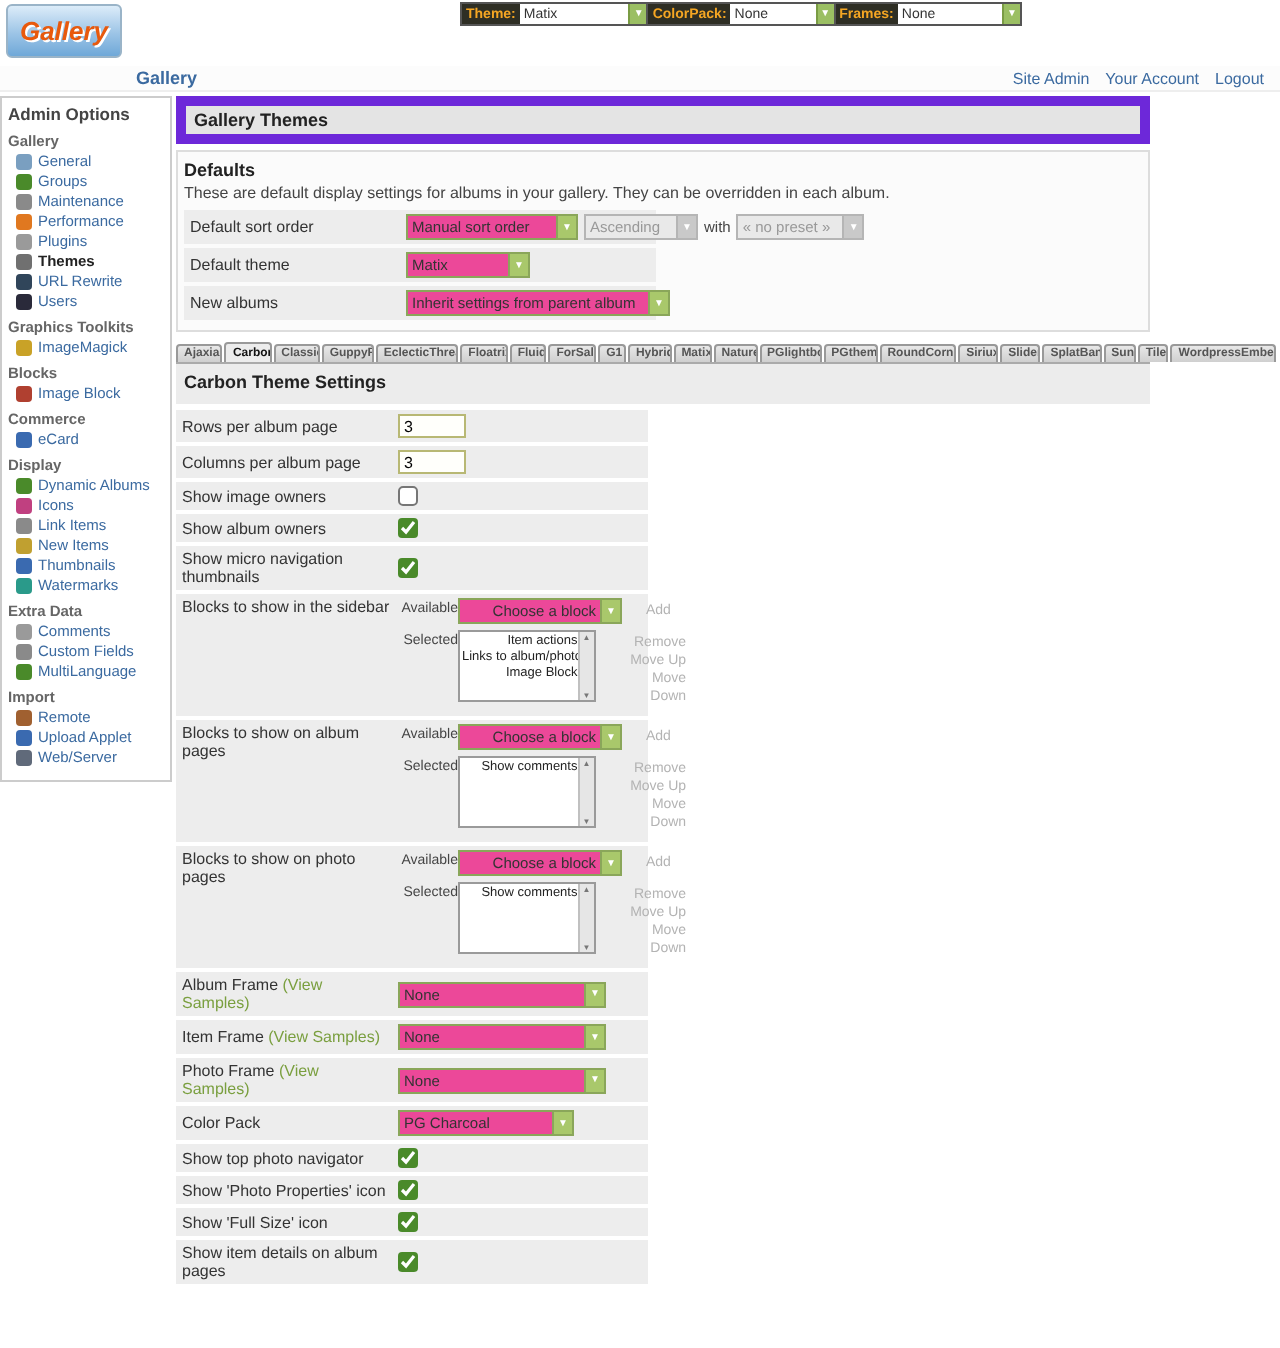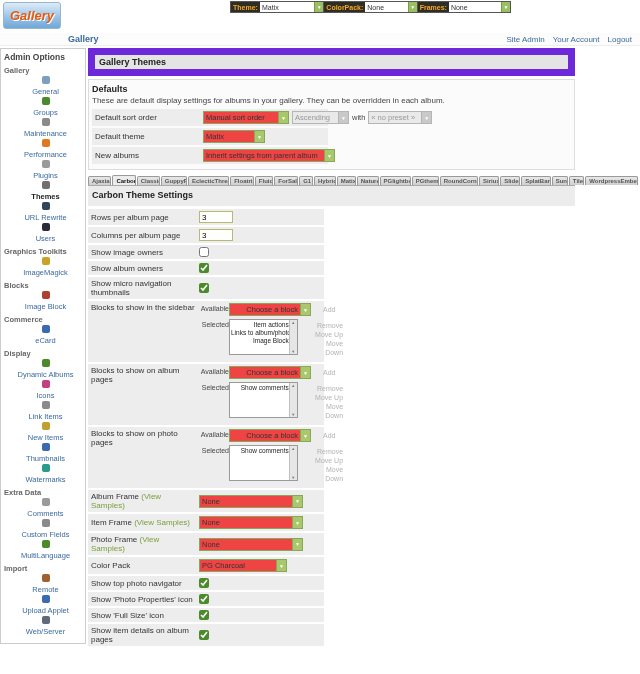--- a/index.html
+++ b/index.html
@@ -40,42 +40,42 @@
   .navbar { margin-top: 11px; height: 13px; display: flex; justify-content: space-between; align-items: center; padding: 0 8px 0 68px; background: #fcfcfc; border-bottom: 1px solid #eee; }
   .navbar .site { color: #3b6aa0; font-weight: bold; font-size: 9px; }
   .nav-links { display: flex; gap: 8px; font-size: 8px; }
   .nav-links a { color: #3b6aa0; }
 
   
   .page-body { display: flex; align-items: flex-start; margin-top: 2px; }
   .sidebar { width: 86px; flex: none; border: 1px solid #ccc; background: #fff; padding: 2px 2px 6px 3px; font-size: 8px; }
   .sb-title { font-weight: bold; font-size: 8.5px; color: #444; margin: 1px 0 3px; }
   .sb-sec { font-weight: bold; font-size: 7.5px; color: #666; margin: 4px 0 1px; }
-  .sb-item { display: flex; align-items: center; gap: 3px; padding-left: 4px; margin: 1px 0; color: #3b6aa0; cursor: pointer; white-space: nowrap; overflow: hidden; flex-direction: column; }
+  .sb-item { display: flex; align-items: center; gap: 3px; padding-left: 4px; margin: 1px 0; color: #3b6aa0; cursor: pointer; white-space: nowrap; overflow: hidden; }
   .sb-item .ic { width: 8px; height: 8px; border-radius: 2px; flex: none; }
   .sb-item.current { color: #222; font-weight: bold; }
   .sb-item a { color: inherit; font-size: 7.5px; }
 
   .main { flex: 1; margin-left: 2px; width: 489px; max-width: 489px; }
   .page-hd {
-    width: 487px; background: #e4e4e4; border: 7px solid #6d28d9;
+    width: 487px; background: #e4e4e4; border: 5px solid #6d28d9;
     font-weight: bold; font-size: 9px; color: #222; padding: 2px 4px; margin-bottom: 3px;
   }
 
   
   .panel { width: 487px; border: 1px solid #ddd; background: #fbfbfb; padding: 3px; margin-bottom: 5px; }
   .sec-title { font-weight: bold; font-size: 9px; color: #222; margin: 1px 0 2px; }
   .sec-desc { font-size: 8px; color: #444; margin-bottom: 4px; }
   .frow { width: 236px; display: flex; align-items: center; background: #ededed; margin-bottom: 2px; padding: 2px 3px; min-height: 14px; }
   .frow.tall { align-items: flex-start; }
   .frow .lbl { width: 108px; flex: none; font-size: 8px; color: #333; padding-right: 4px; }
   .frow .lbl a { color: #7a9f3f; }
   .ctrl { display: flex; align-items: center; gap: 3px; white-space: nowrap; }
 
-  .sel { display: inline-flex; align-items: center; height: 13px; border: 1px solid #8aa65a; background: #ef4444; font-size: 7.5px; color: #333; cursor: pointer; overflow: hidden; }
+  .sel { display: inline-flex; align-items: center; height: 13px; border: 1px solid #8aa65a; background: #ec4899; font-size: 7.5px; color: #333; cursor: pointer; overflow: hidden; }
   .sel .sv { flex: 1; padding: 0 2px; overflow: hidden; white-space: nowrap; }
   .sel .ar { width: 10px; height: 100%; background: #a9c86b; border-left: 1px solid #8aa65a; color: #fff; font-size: 5px; display: flex; align-items: center; justify-content: center; flex: none; }
   .sel.disabled { border-color: #b5b5b5; background: #e9e9e9; color: #999; cursor: default; }
   .sel.disabled .ar { background: #c9c9c9; border-left-color: #b5b5b5; }
   .w-sort{width:86px} .w-asc{width:57px} .w-preset{width:64px} .w-theme{width:62px}
   .w-inherit{width:132px} .w-choose{width:82px} .w-frame{width:104px} .w-pack{width:88px}
   .with-lbl { font-size: 7.5px; color: #444; }
 
   .save-bar { background: #ececec; border-top: 1px solid #ddd; margin: 4px -3px -3px; padding: 3px 4px; }
   button.btn {

